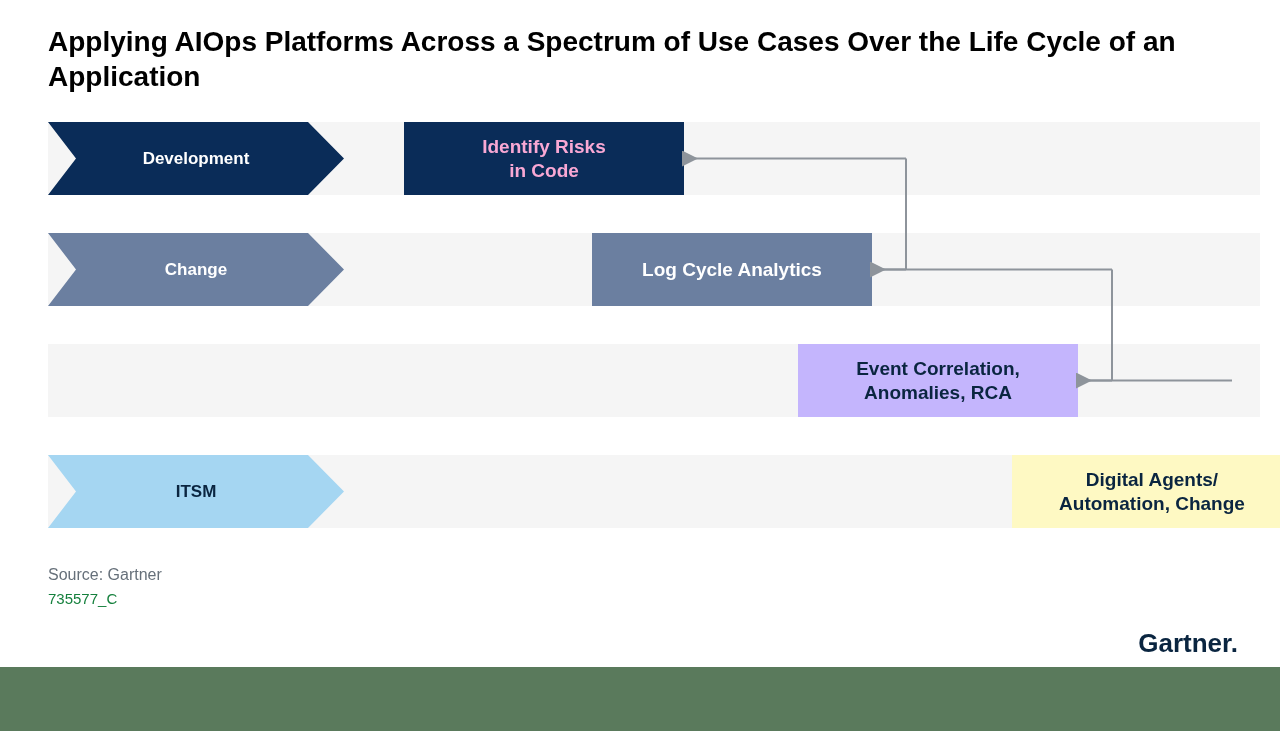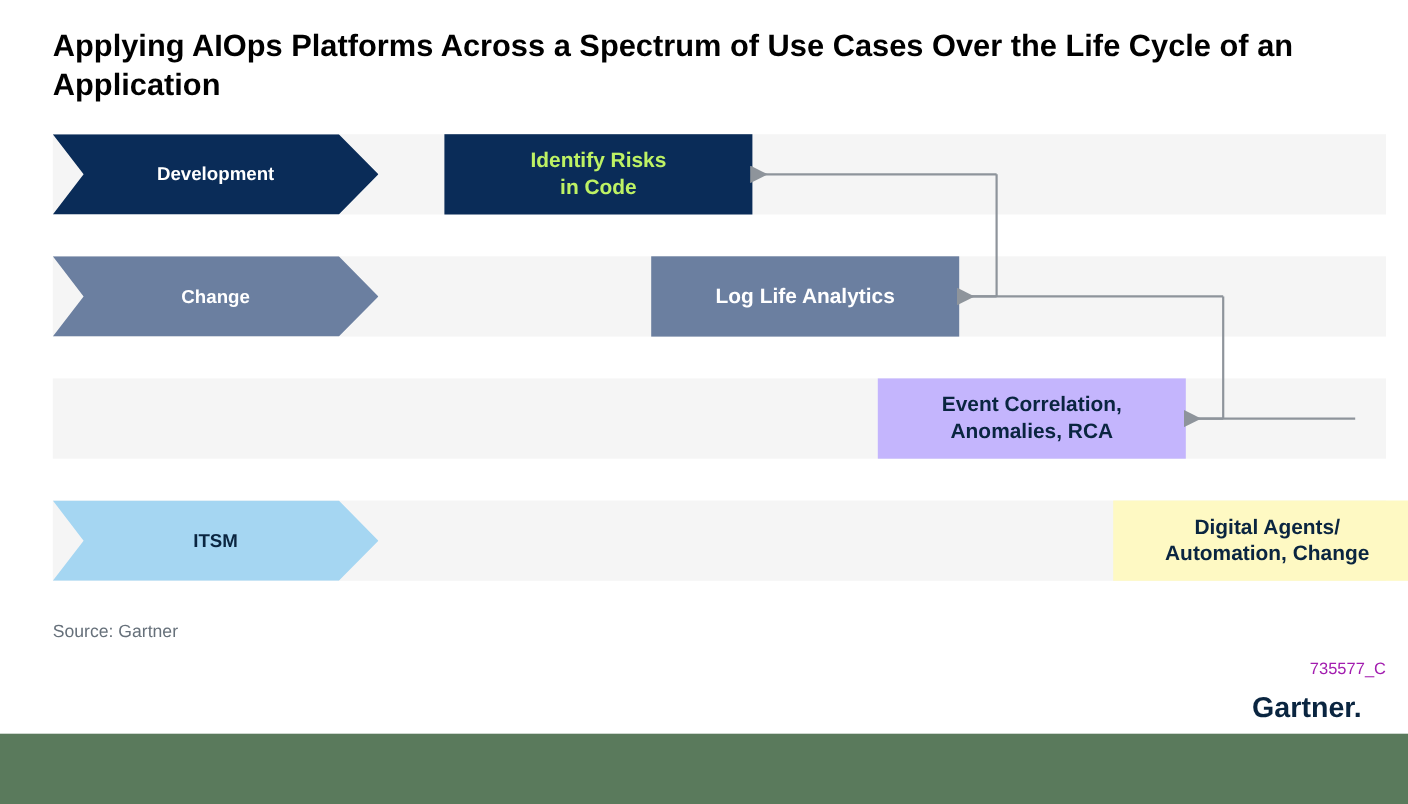--- a/index.html
+++ b/index.html
@@ -63,24 +63,23 @@
     font-weight: 600;
     line-height: 1.25;
     padding: 0 14px;
   }
   .source {
     margin-top: 16px;
     color: #66707a;
     font-size: 16px;
   }
   .docid {
-    margin-top: 16px;
-    color: #a21caf;
+    margin-top: 6px;
+    color: #15803d;
     font-size: 15px;
-    text-align: right;
   }
   .bottom-bar {
     position: absolute;
     left: 0;
     right: 0;
     bottom: 0;
     height: 64px;
     background: #5a7a5c;
   }
   .gartner-label {
@@ -106,30 +105,30 @@
 
   <div class="rows" id="rows-container">
 
     <div class="row">
         <div class="arrow-label">
     <svg class="arrow-svg" viewBox="0 0 296 73" preserveAspectRatio="none">
       <polygon points="0,0 260,0 296,36.5 260,73 0,73 28,36.5" fill="#0a2c58"></polygon>
     </svg>
     <span class="arrow-text" style="color:#ffffff">Development</span>
   </div>
-        <div class="box" style="left: 356px; width: 280px; background: rgb(10, 44, 88); color: #bef264;">Identify Risks<br>in Code</div>
+        <div class="box" style="left: 356px; width: 280px; background: rgb(10, 44, 88); color: #f9a8d4;">Identify Risks<br>in Code</div>
       </div>
       <div class="row">
         <div class="arrow-label">
     <svg class="arrow-svg" viewBox="0 0 296 73" preserveAspectRatio="none">
       <polygon points="0,0 260,0 296,36.5 260,73 0,73 28,36.5" fill="#6b7fa0"></polygon>
     </svg>
     <span class="arrow-text" style="color:#ffffff">Change</span>
   </div>
-        <div class="box" style="left: 544px; width: 280px; background: rgb(107, 127, 160); color: rgb(255, 255, 255);">Log Life Analytics</div>
+        <div class="box" style="left: 544px; width: 280px; background: rgb(107, 127, 160); color: rgb(255, 255, 255);">Log Cycle Analytics</div>
       </div>
       <div class="row">
         <div class="box" style="left: 750px; width: 280px; background: #c4b5fd; color: rgb(10, 37, 64);">Event Correlation,<br>Anomalies, RCA</div>
       </div>
       <div class="row">
         <div class="arrow-label">
     <svg class="arrow-svg" viewBox="0 0 296 73" preserveAspectRatio="none">
       <polygon points="0,0 260,0 296,36.5 260,73 0,73 28,36.5" fill="#a5d6f2"></polygon>
     </svg>
     <span class="arrow-text" style="color:#0a2540">ITSM</span>

